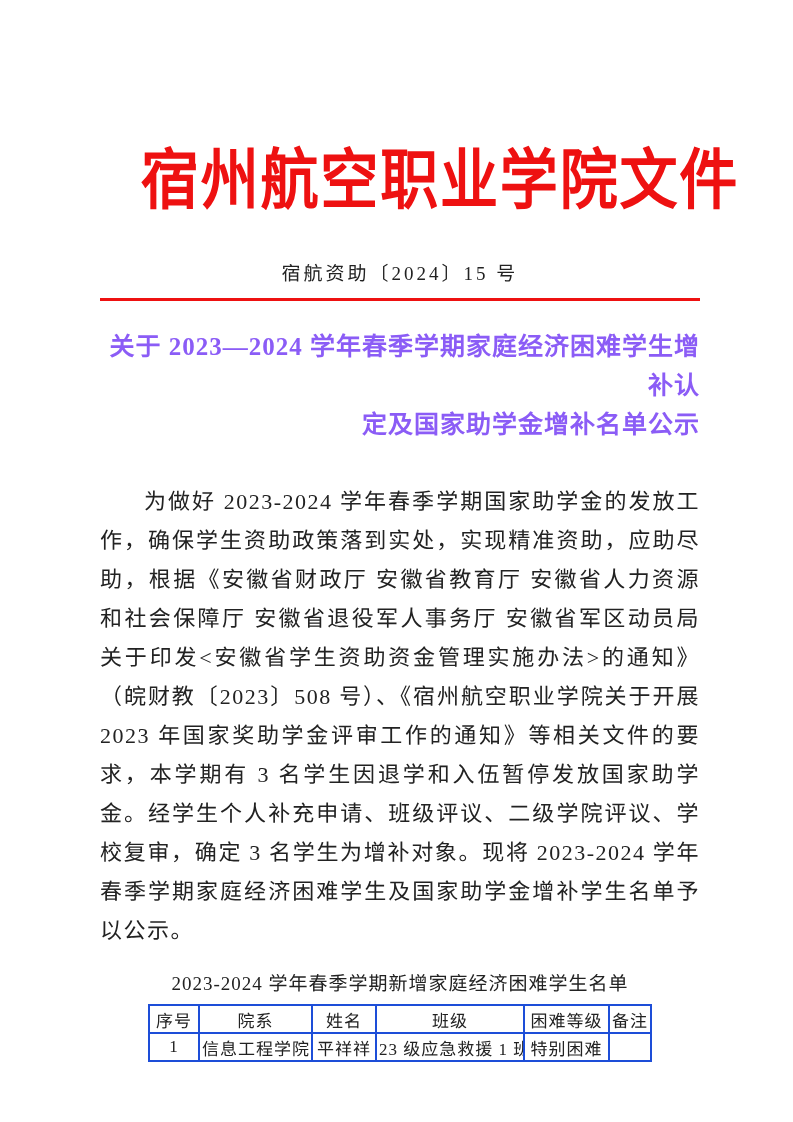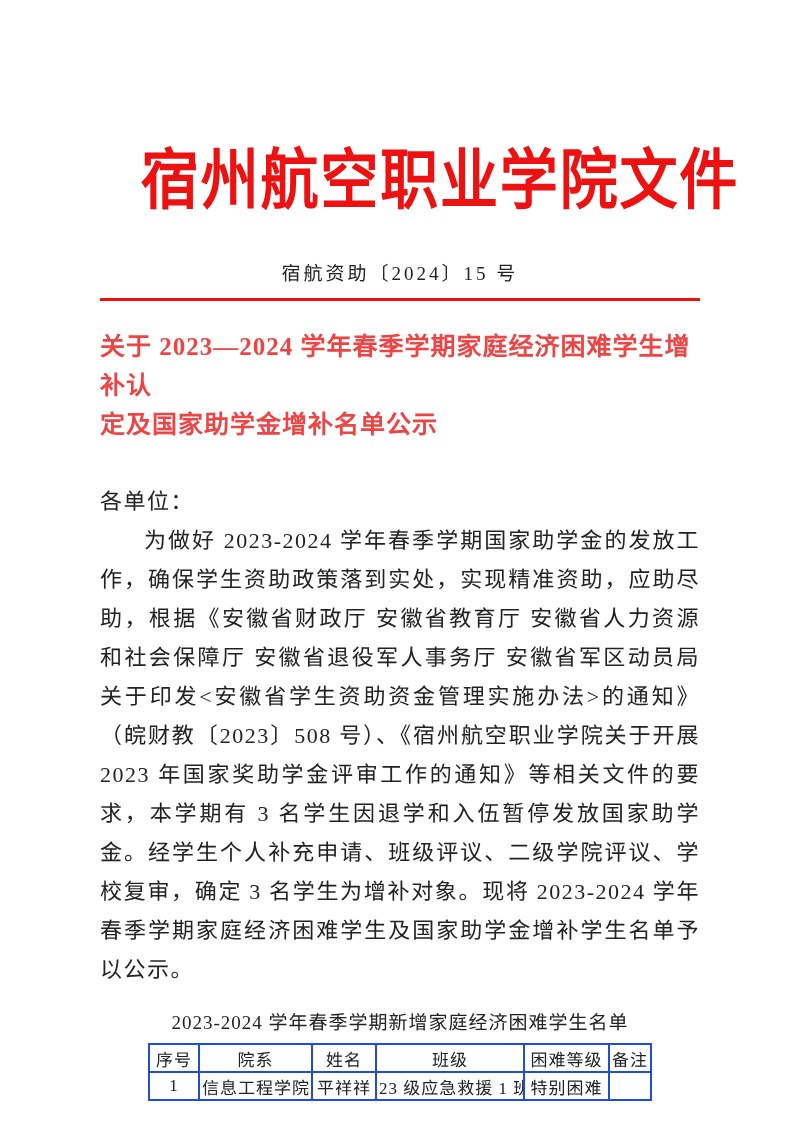--- a/index.html
+++ b/index.html
@@ -42,26 +42,26 @@
     color: #222222;
   }
   .red-rule {
     margin-top: 10px;
     height: 3px;
     width: 100%;
     background: var(--accent);
   }
   .doc-title {
     margin-top: 26px;
-    text-align: left;
+    text-align: right;
     font-weight: bold;
     font-size: 25px;
     line-height: 39px;
     letter-spacing: 1px;
-    color: #ef4444;
+    color: #8b5cf6;
   }
   .body-block {
     margin-top: 38px;
     font-size: 22px;
     line-height: 39px;
     letter-spacing: 1.5px;
     color: #222222;
   }
   .salutation { text-align: left; }
   .para {
@@ -109,21 +109,20 @@
   <div class="doc-number">宿航资助〔2024〕15 号</div>
 
   <div class="red-rule"></div>
 
   <div class="doc-title">
     <div>关于 2023—2024 学年春季学期家庭经济困难学生增补认</div>
     <div>定及国家助学金增补名单公示</div>
   </div>
 
   <div class="body-block">
-    <div class="salutation">各单位：</div>
     <p class="para">为做好 2023-2024 学年春季学期国家助学金的发放工作，确保学生资助政策落到实处，实现精准资助，应助尽助，根据《安徽省财政厅 安徽省教育厅 安徽省人力资源和社会保障厅 安徽省退役军人事务厅 安徽省军区动员局关于印发&lt;安徽省学生资助资金管理实施办法&gt;的通知》（皖财教〔2023〕508 号）、《宿州航空职业学院关于开展 2023 年国家奖助学金评审工作的通知》等相关文件的要求，本学期有 3 名学生因退学和入伍暂停发放国家助学金。经学生个人补充申请、班级评议、二级学院评议、学校复审，确定 3 名学生为增补对象。现将 2023-2024 学年春季学期家庭经济困难学生及国家助学金增补学生名单予以公示。</p>
   </div>
 
   <div class="table-title">2023-2024 学年春季学期新增家庭经济困难学生名单</div>
 
   <table class="roster">
     <colgroup>
       <col style="width:50px">
       <col style="width:113px">
       <col style="width:64px">

